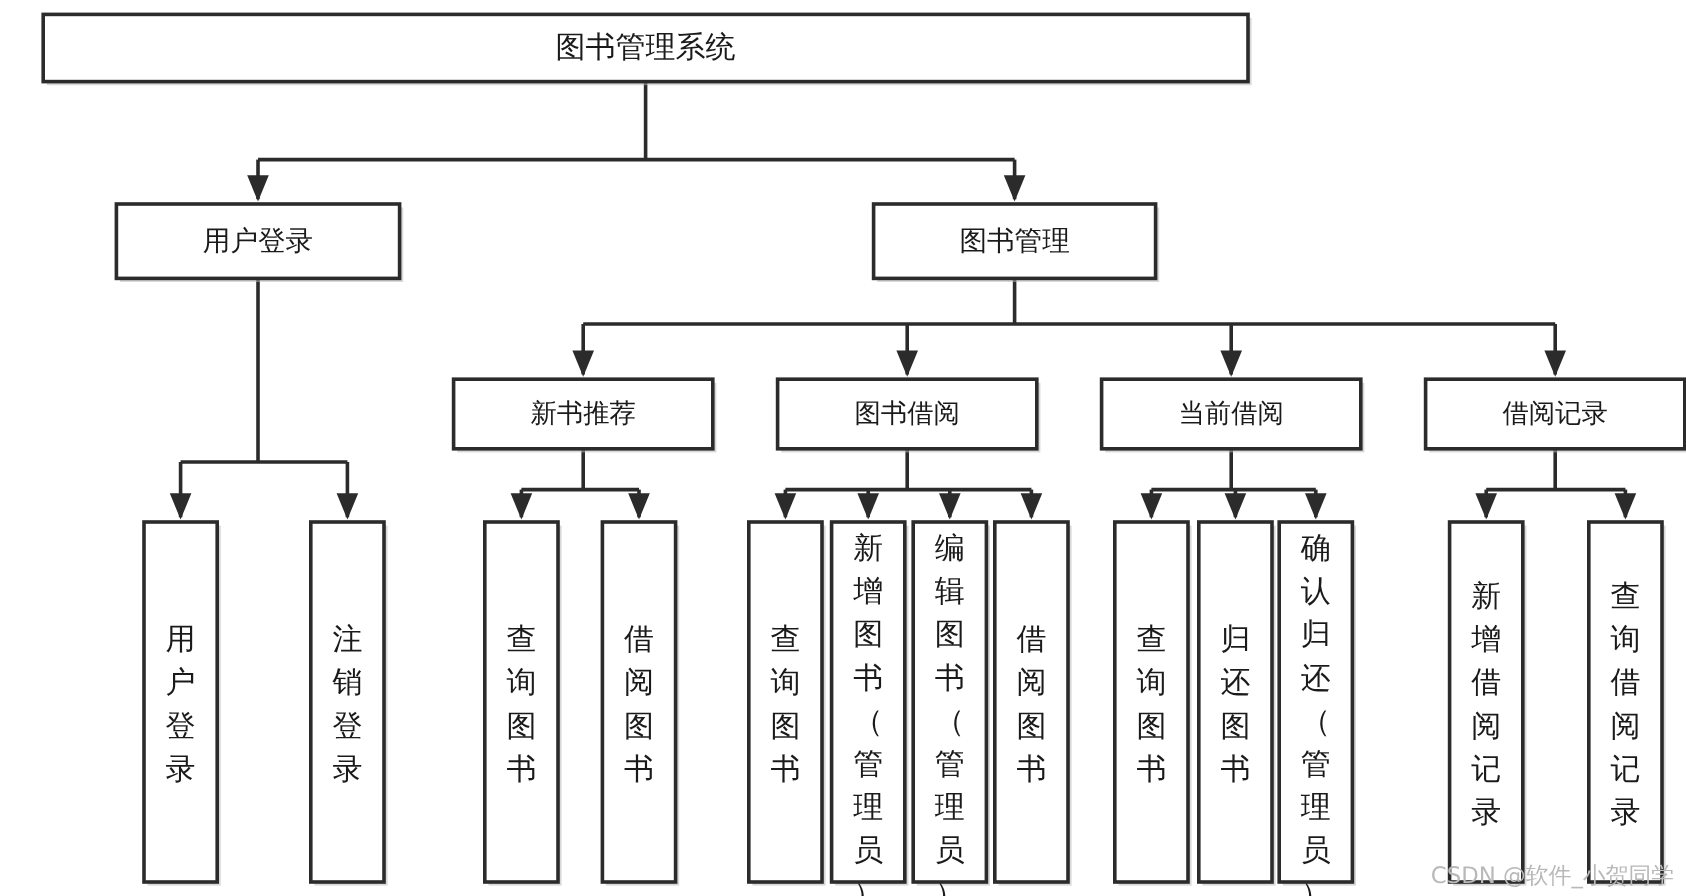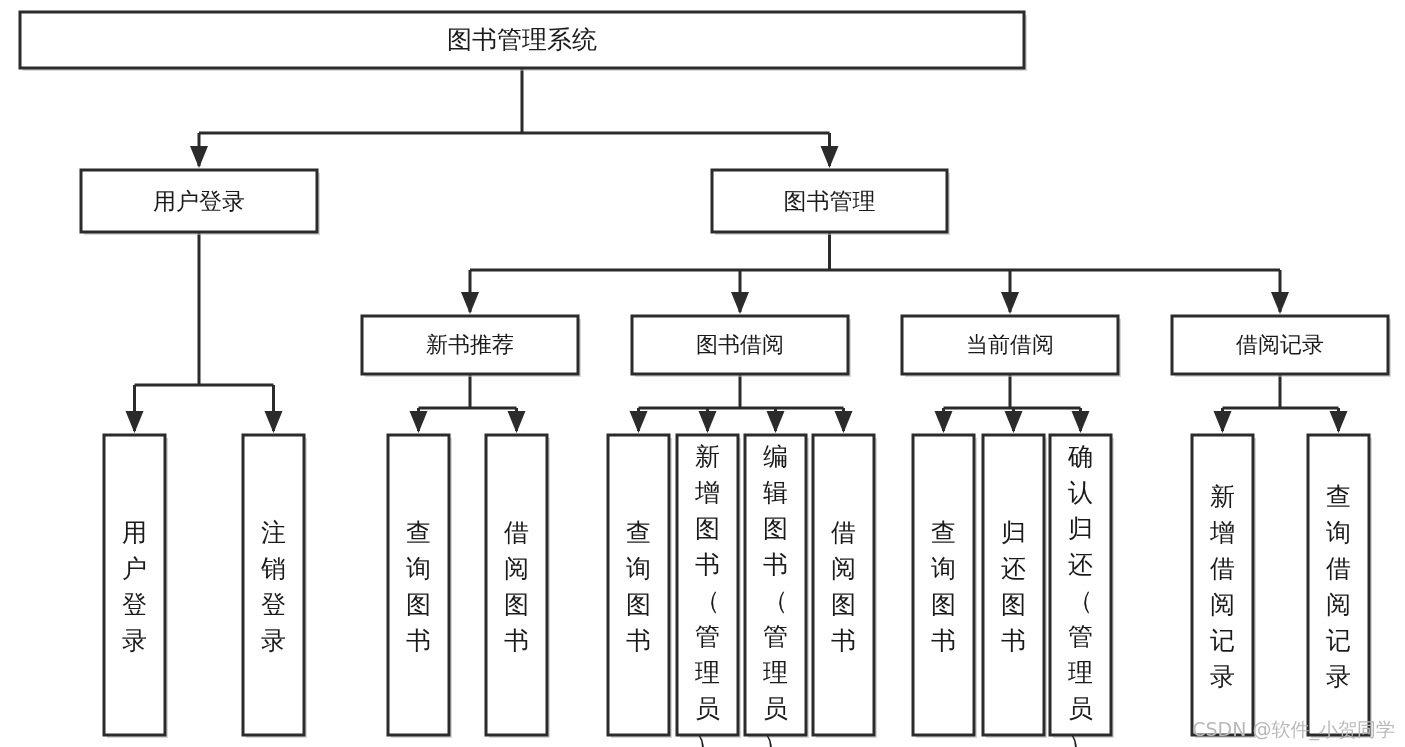--- a/index.html
+++ b/index.html
@@ -4,21 +4,21 @@
 <title>图书管理系统 功能结构图</title>
 <style>
   html,body{margin:0;padding:0;}
   body{
     width:1405px;height:747px;
     background:#ffffff;
     font-family:"DejaVu Sans","Liberation Sans",sans-serif;
     overflow:hidden;
     position:relative;
   }
-  #chart-root{position:absolute;left:0;top:0;width:1205px;height:747px;}
+  #chart-root{position:absolute;left:16px;top:0;width:1205px;height:747px;}
   svg{display:block;}
   .node-box{
     fill:#ffffff;
     stroke:#2b2b2b;
     stroke-width:3;
   }
   .node-box-shadow{
     fill:#b8b8b8;
     opacity:.55;
   }

